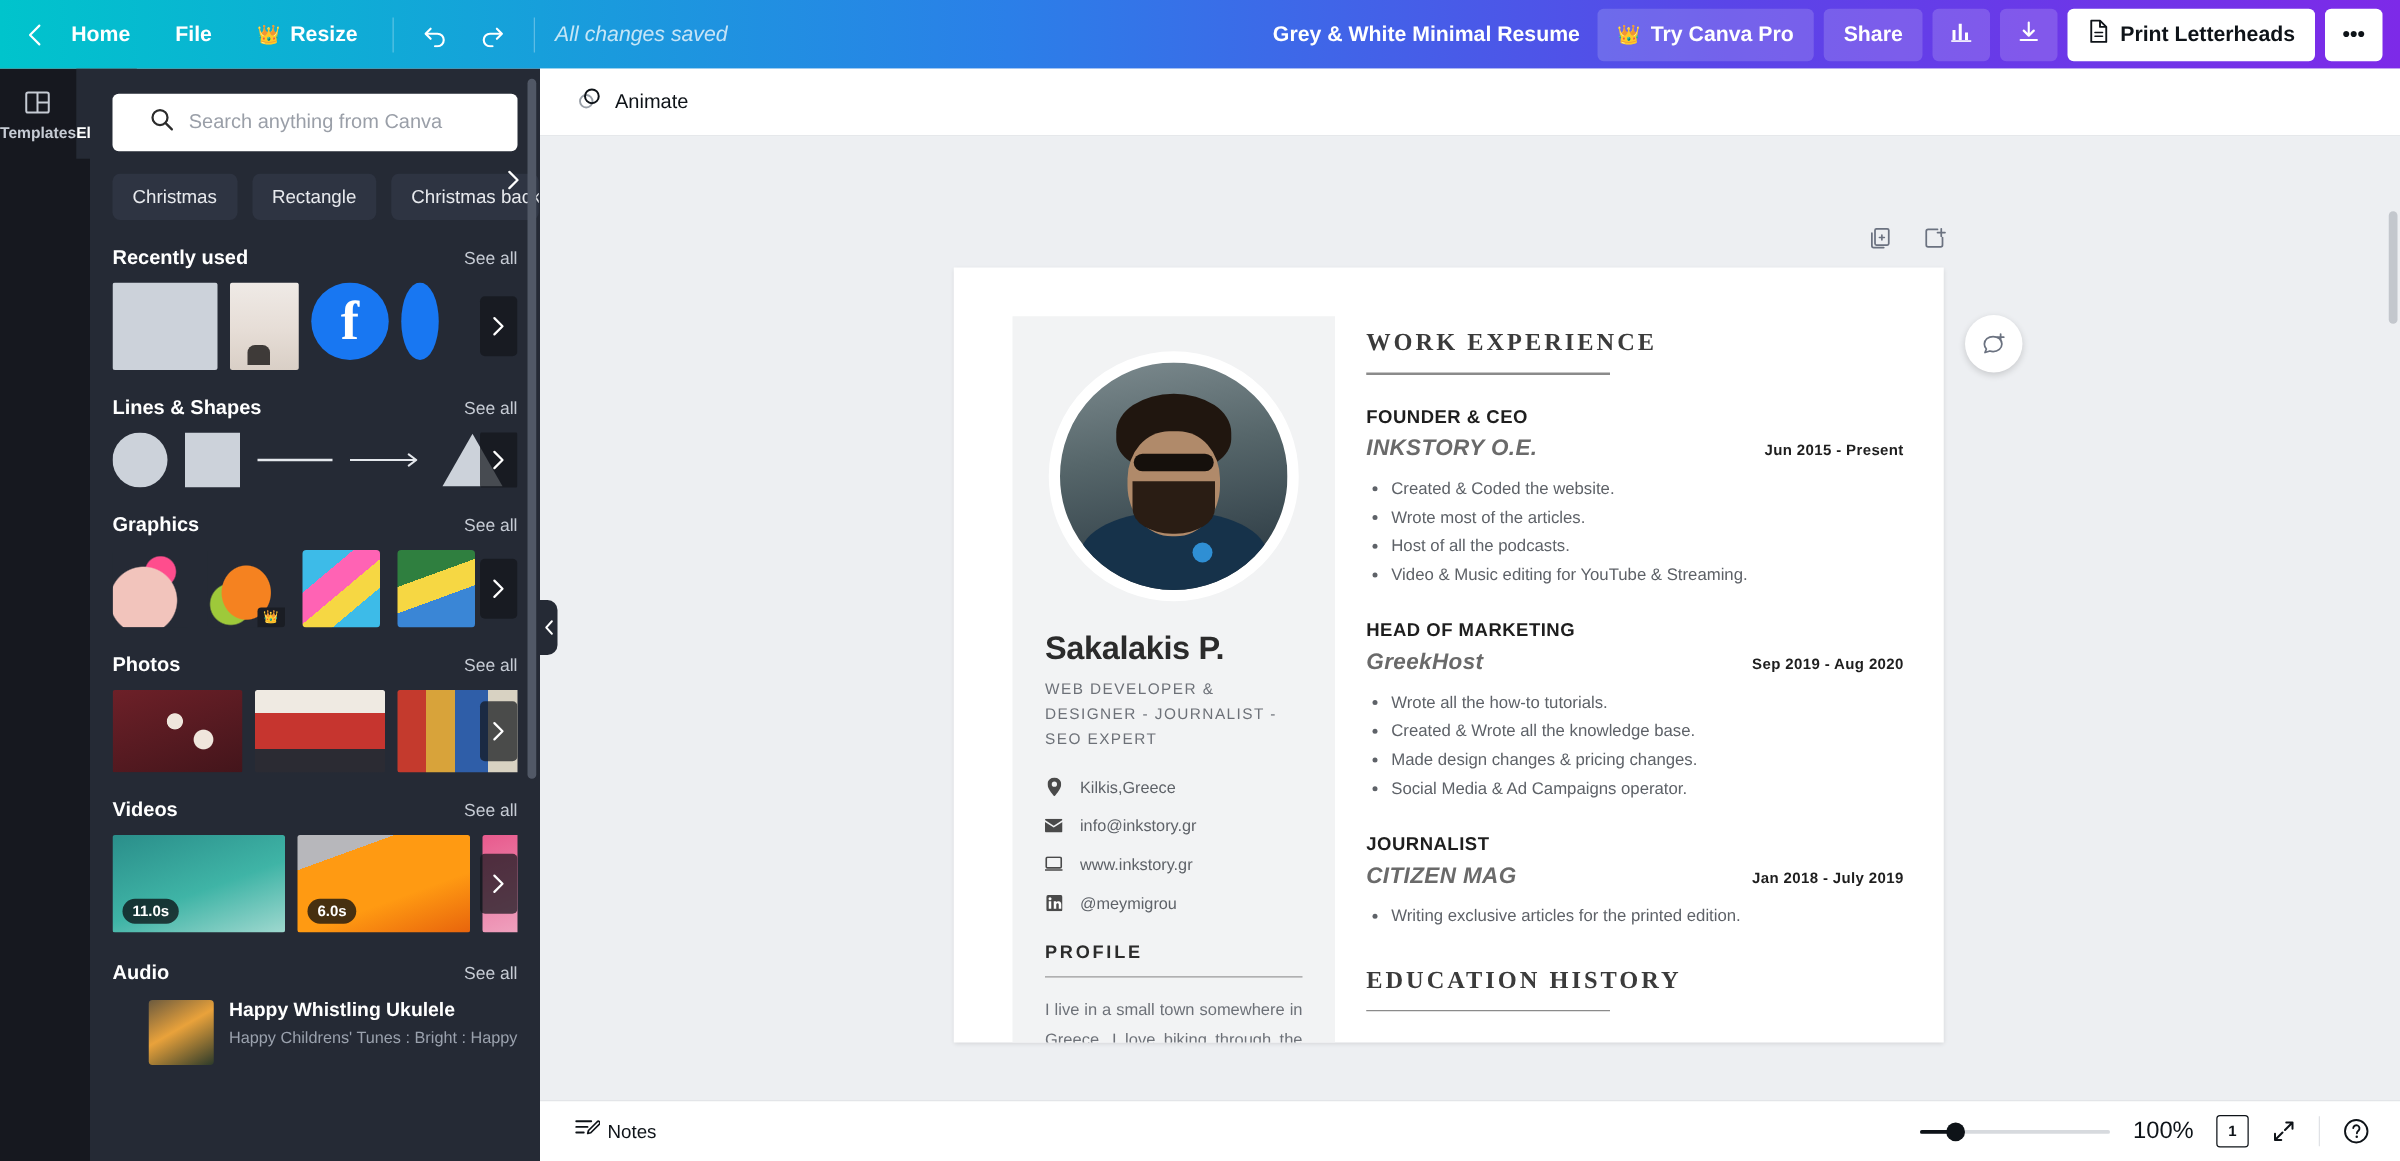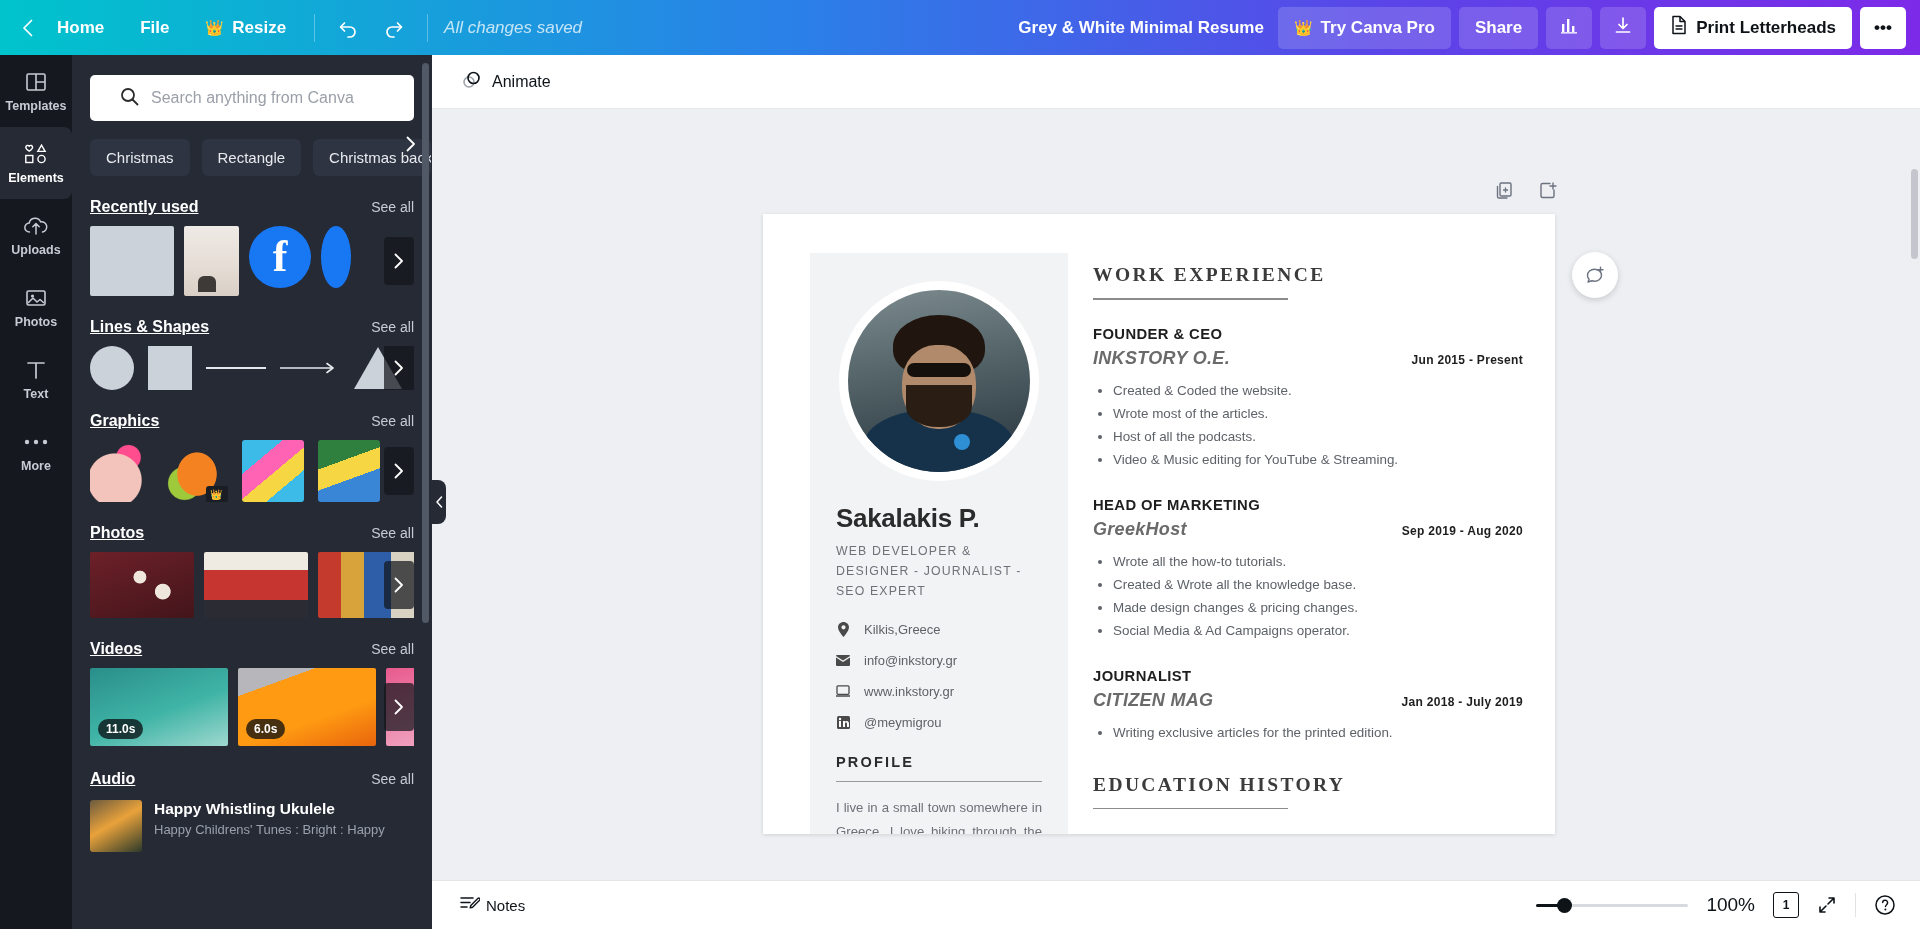--- a/index.html
+++ b/index.html
@@ -33,21 +33,21 @@
     background: rgba(255,255,255,.16); white-space: nowrap;
   }
   .tb-btn.icon-only { width: 46px; padding: 0; }
   .tb-btn.white { background: #fff; color: #0e1318; }
   .crown { font-size: 15px; }
 
   
   #rail {
     position: absolute; top: 55px; left: 0; width: 72px; height: 874px;
     background: #16181f;
-    display: flex; flex-direction: column; align-items: stretch;
+    display: flex; flex-direction: row; align-items: stretch;
   }
   .rail-item {
     height: 72px; display: flex; flex-direction: column; align-items: center;
     justify-content: center; gap: 4px; cursor: pointer; color: #c6cbd4;
     font-size: 12.5px; font-weight: 600;
   }
   .rail-item.active { background: #252a35; color: #fff; border-radius: 0 8px 8px 0; }
   .rail-ico { height: 26px; display:flex; align-items:center; justify-content:center; }
 
   
@@ -72,21 +72,21 @@
     padding: 10px 16px; font-size: 15px; white-space: nowrap; cursor: pointer;
   }
   .chip-arrow {
     position: absolute; right: 6px; top: 4px; width: 30px; height: 38px;
     display: flex; align-items: center; justify-content: center;
     color: #fff; cursor: pointer;
   }
 
   .sec { padding: 0 18px; margin-top: 22px; }
   .sec-head { display: flex; align-items: baseline; justify-content: space-between; margin-bottom: 10px; }
-  .sec-title { color: #fff; font-size: 16px; font-weight: 700; text-decoration: underline; }
+  .sec-title { color: #fff; font-size: 16px; font-weight: 700; }
   .see-all { color: #c6cbd4; font-size: 14px; cursor: pointer; }
   .row { display: flex; gap: 10px; position: relative; overflow: hidden; }
   .row-arrow {
     position: absolute; right: 0; top: 50%; transform: translateY(-50%);
     width: 30px; height: 48px; background: rgba(20,22,28,.72);
     display: flex; align-items: center; justify-content: center;
     color: #fff; cursor: pointer; border-radius: 4px;
   }
   .thumb { border-radius: 2px; flex: none; overflow: hidden; position: relative; }
 
@@ -118,21 +118,21 @@
   .ph3 { background: linear-gradient(90deg,#c43a2d 0 22%, #d8a33a 22% 44%, #2f5ea8 44% 70%, #d8d2c2 70% 100%); }
 
   .vid { width: 138px; height: 78px; border-radius: 2px; position: relative; overflow:hidden; }
   .vid1 { background: linear-gradient(160deg,#2a8e8a 0%, #3fb4a6 55%, #9fd8cf 100%); }
   .vid2 { background: linear-gradient(160deg,#b7b7bb 0 22%, #ff9a12 22% 62%, #e8640c 100%); }
   .vid3 { background: linear-gradient(160deg,#e85a8d 0%, #f2c1d4 100%); }
   .dur {
     position: absolute; left: 8px; bottom: 7px; background: rgba(10,12,16,.75);
     color: #fff; font-size: 12px; font-weight: 700; border-radius: 10px; padding: 3px 8px;
   }
-  .audio-row { display: flex; gap: 12px; align-items: flex-start; padding: 0 18px; margin-top: 12px;}
+  .audio-row { display: flex; gap: 12px; align-items: flex-start; padding: 0 18px; margin-top: 12px; justify-content: flex-end;}
   .audio-thumb { width: 52px; height: 52px; border-radius: 3px; flex:none;
      background: linear-gradient(150deg,#6b5a3e 0%, #e9a23b 45%, #2c3a2a 100%); }
   .audio-title { color: #fff; font-size: 15.5px; font-weight: 700; margin-bottom: 4px; }
   .audio-sub { color: #9aa1ad; font-size: 13px; }
   #panel-scrollbar { position:absolute; right:3px; top:8px; width:7px; height:560px; background:#515866; border-radius:4px; cursor:pointer;}
 
   
   #collapse-handle {
     position: absolute; left: 432px; top: 480px; width: 14px; height: 44px;
     background: #252a35; border-radius: 0 8px 8px 0;

